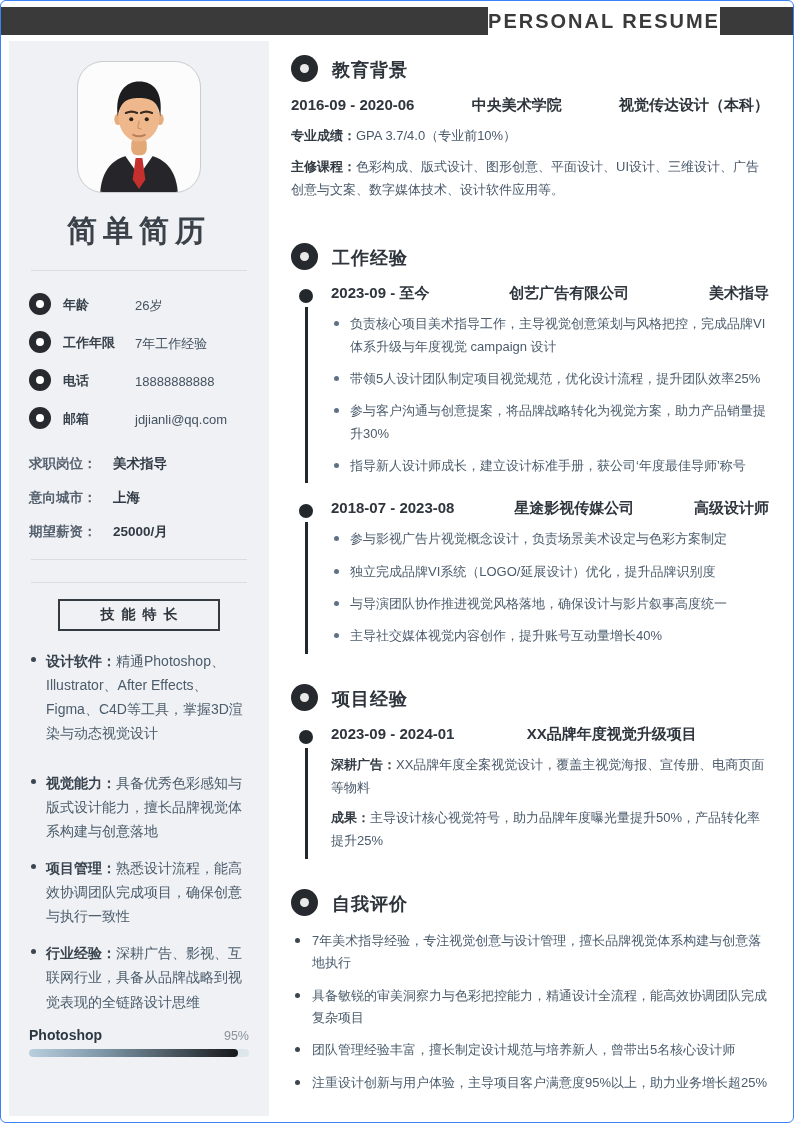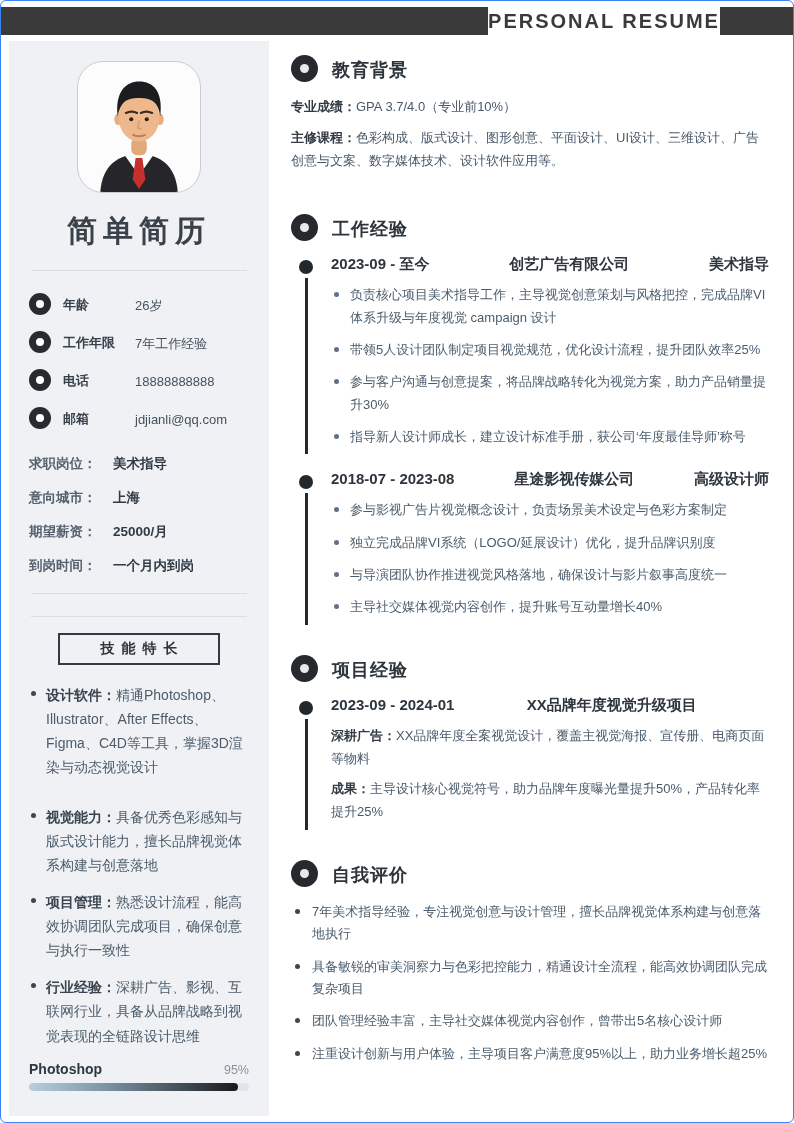--- a/index.html
+++ b/index.html
@@ -207,24 +207,20 @@
         <span class="intent-value">美术指导</span>
       </div>
       <div class="intent-row">
         <span class="intent-label">意向城市：</span>
         <span class="intent-value">上海</span>
       </div>
       <div class="intent-row">
         <span class="intent-label">期望薪资：</span>
         <span class="intent-value">25000/月</span>
       </div>
-      <div class="intent-row">
-        <span class="intent-label">到岗时间：</span>
-        <span class="intent-value">一个月内到岗</span>
-      </div>
     </div>
 
     <div class="double-divider">
       <hr class="divider">
       <hr class="divider">
     </div>
 
     <div class="skills-box">技能特长</div>
 
     <ul class="skill-list">
@@ -256,20 +252,25 @@
     </div>
   </div>
 
   <div class="main">
 
     <div class="section">
       <div class="section-header">
         <span class="section-icon"></span>
         <span class="section-title">教育背景</span>
       </div>
+      <div class="edu-row">
+        <span>2016-09 - 2020-06</span>
+        <span>中央美术学院</span>
+        <span>视觉传达设计（本科）</span>
+      </div>
       <p class="para">
         <span class="para-label">专业成绩：</span><span>GPA 3.7/4.0（专业前10%）</span>
       </p>
       <p class="para">
         <span class="para-label">主修课程：</span><span>色彩构成、版式设计、图形创意、平面设计、UI设计、三维设计、广告创意与文案、数字媒体技术、设计软件应用等。</span>
       </p>
     </div>
 
     <div class="section sec-gap-lg">
       <div class="section-header">
@@ -327,19 +328,19 @@
     </div>
 
     <div class="section sec-gap-md">
       <div class="section-header">
         <span class="section-icon"></span>
         <span class="section-title">自我评价</span>
       </div>
       <ul class="eval-list">
         <li><span>7年美术指导经验，专注视觉创意与设计管理，擅长品牌视觉体系构建与创意落地执行</span></li>
         <li><span>具备敏锐的审美洞察力与色彩把控能力，精通设计全流程，能高效协调团队完成复杂项目</span></li>
-        <li><span>团队管理经验丰富，主导社交媒体视觉内容创作，曾带出5名核心设计师</span></li>
+        <li><span>团队管理经验丰富，擅长制定设计规范与培养新人，曾带出5名核心设计师</span></li>
         <li><span>注重设计创新与用户体验，主导项目客户满意度95%以上，助力业务增长超25%</span></li>
       </ul>
     </div>
 
   </div>
 </div>
 
 </body></html>

